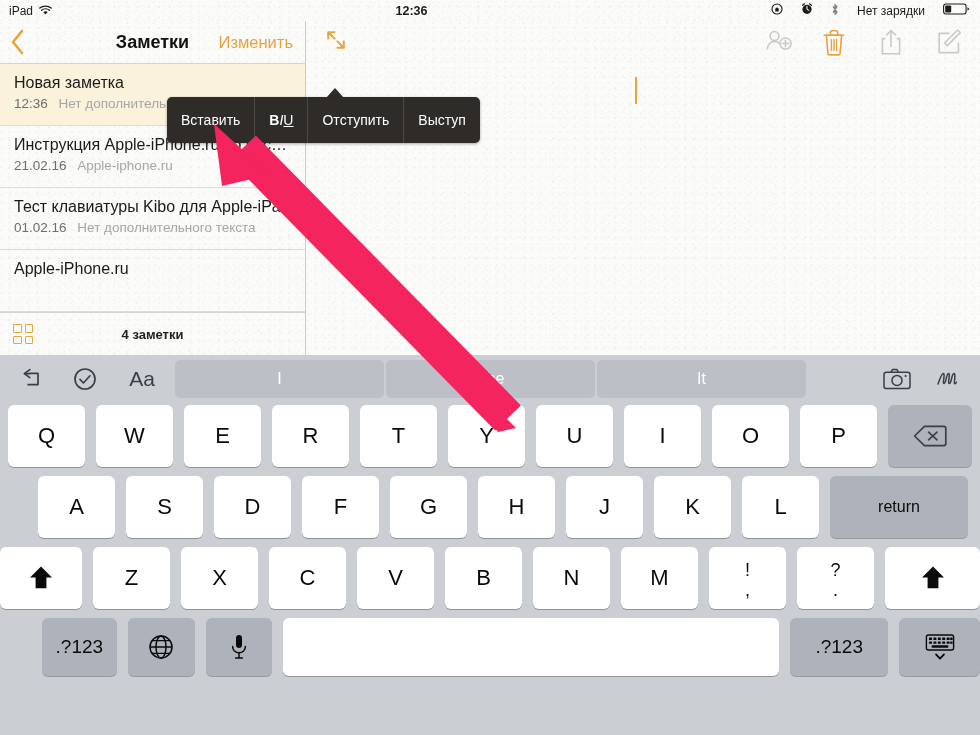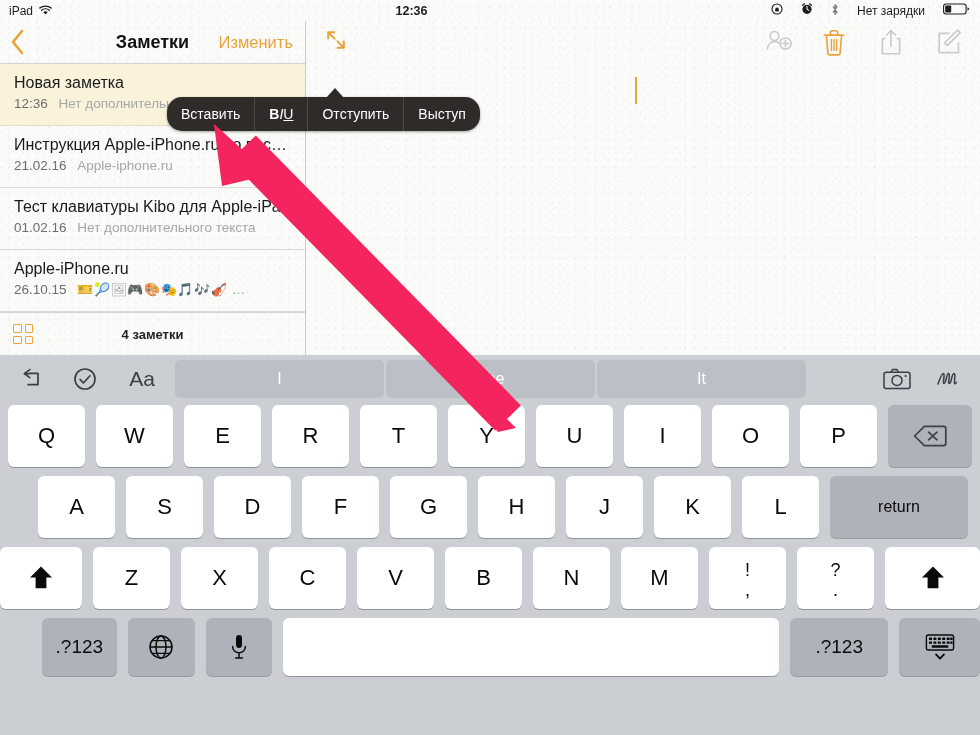--- a/index.html
+++ b/index.html
@@ -94,23 +94,23 @@
     position: absolute; right: 14px; top: 7px; display: flex; align-items: center; gap: 27px;
   }
   .tool { width: 30px; height: 29px; cursor: pointer; }
   #caret {
     position: absolute; left: 329px; top: 56px; width: 2px; height: 27px;
     background: #e8a33d;
   }
 
   
   #ctxmenu {
-    position: absolute; left: 167px; top: 97px; height: 34px;
+    position: absolute; left: 167px; top: 97px; height: 46px;
     display: flex; z-index: 8;
-    background: #2e2b29; border-radius: 15px;
+    background: #2e2b29; border-radius: 5px;
     box-shadow: 0 1px 3px rgba(0,0,0,.35);
   }
   .ctx-item {
     display: flex; align-items: center; justify-content: center;
     color: #fff; font-size: 14px; padding: 0 14px;
     border-right: 1px solid #4c4946; cursor: pointer; white-space: nowrap;
   }
   .ctx-item:last-child { border-right: none; }
   .ctx-b { font-weight: bold; }
   .ctx-i { font-style: italic; }
@@ -243,24 +243,20 @@
     <div class="note-row">
       <div class="note-title">Тест клавиатуры Kibo для Apple-iPad</div>
       <div class="note-meta">
         <span class="note-date">01.02.16</span>
         <span class="note-snippet">Нет дополнительного текста</span>
       </div>
     </div>
 
     <div class="note-row">
       <div class="note-title">Apple-iPhone.ru</div>
-      <div class="note-meta">
-        <span class="note-date">26.10.15</span>
-        <span class="note-snippet emoji">🎫🎾🖼🎮🎨🎭🎵🎶🎻 …</span>
-      </div>
     </div>
 
     <div id="sidebar-footer" class="paper">
       <div class="grid-ico">
           <i></i>
           <i></i>
           <i></i>
           <i></i>
         </div>
       <div id="notes-count">4 заметки</div>

